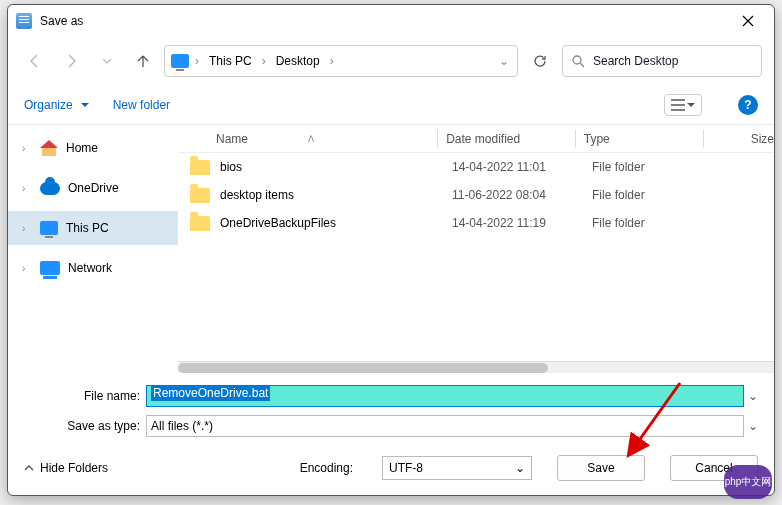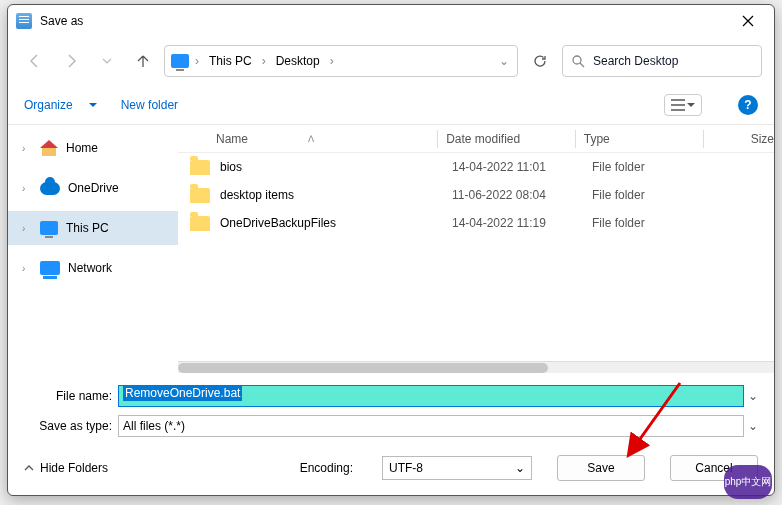--- a/index.html
+++ b/index.html
@@ -15,21 +15,21 @@
     .nav-btn.disabled { color:#bbb; }
     .breadcrumb-box { flex:1; height: 32px; border:1px solid #ccc; border-radius:4px; display:flex; align-items:center; padding: 0 6px; gap:4px; }
     .pc-icon { width:18px; height:14px; background:#1e90ff; border-radius:2px; position:relative; }
     .pc-icon::after { content:""; position:absolute; bottom:-3px; left:5px; width:8px; height:2px; background:#888; }
     .bc-chevron { color:#888; padding:0 2px; }
     .bc-seg { padding: 2px 4px; }
     .bc-spacer { flex:1; }
     .refresh-btn { width:32px; height:32px; display:flex; align-items:center; justify-content:center; }
     .search-box { width: 200px; height:32px; border:1px solid #ccc; border-radius:4px; display:flex; align-items:center; padding:0 8px; gap:8px; color:#0f172a; }
     .toolbar { display:flex; align-items:center; height: 40px; padding: 0 16px; border-bottom:1px solid #e8e8e8; gap: 24px; }
-    .organize { color:#0066cc; display:flex; align-items:center; gap:16px; }
+    .organize { color:#0066cc; display:flex; align-items:center; gap:8px; }
     .newfolder { color:#0066cc; }
     .tool-spacer { flex:1; }
     .view-btn { display:flex; align-items:center; gap:2px; padding:4px 6px; border:1px solid #ccc; border-radius:4px; }
     .help { width:20px; height:20px; border-radius:50%; background:#0078d4; color:#fff; display:flex; align-items:center; justify-content:center; font-weight:bold; margin-left:12px; }
     .body { flex:1; display:flex; min-height:0; }
     .sidebar { width: 170px; border-right: none; padding-top: 6px; }
     .side-item { display:flex; align-items:center; height: 34px; padding-left: 14px; gap: 8px; }
     .side-item.selected { background:#d8e6f2; }
     .side-expand { width:10px; color:#888; font-size:10px; }
     .home-icon { width:18px; height:16px; position:relative; }
@@ -48,21 +48,21 @@
     .sort-ind { font-size:9px; color:#888; }
     .filelist { flex:1; overflow:auto; }
     .file-row { display:flex; align-items:center; height: 28px; }
     .folder-icon { width:20px; height:15px; background:#ffd96a; border-radius:2px 2px 0 0; margin:0 10px 0 12px; position:relative; }
     .folder-icon::before { content:""; position:absolute; top:-4px; left:0; width:8px; height:4px; background:#ffd96a; border-radius:2px 2px 0 0; }
     .fr-name { width: 232px; }
     .fr-date { width: 140px; color:#555; }
     .fr-type { width: 130px; color:#555; }
     .scroll-track { height:12px; background:#f0f0f0; border-top:1px solid #ddd; position:relative; }
     .scroll-thumb { position:absolute; left:0; top:1px; height:10px; width:62%; background:#c8c8c8; border-radius:5px; }
-    .bottom-form { padding: 10px 12px 4px 0; }
+    .bottom-form { padding: 10px 12px 4px 28px; }
     .form-row { display:flex; align-items:center; height: 26px; margin-bottom: 4px; }
     .form-label { width: 110px; text-align:right; padding-right: 6px; }
     .form-input { flex:1; height:22px; border:1px solid #0078d4; background:#5eead4; padding:0 4px; }
     .form-input .sel { background:#0078d4; color:#fff; padding:1px 2px; }
     .form-select { flex:1; height:22px; border:1px solid #bbb; padding:0 4px; display:flex; align-items:center; }
     .input-chevron { width:18px; text-align:center; color:#555; }
     .footer { display:flex; align-items:center; padding: 8px 16px 14px 16px; gap: 25px; }
     .hide-folders { display:flex; align-items:center; gap:6px; }
     .foot-spacer { flex:1; }
     .enc-label { margin-right:4px; }

